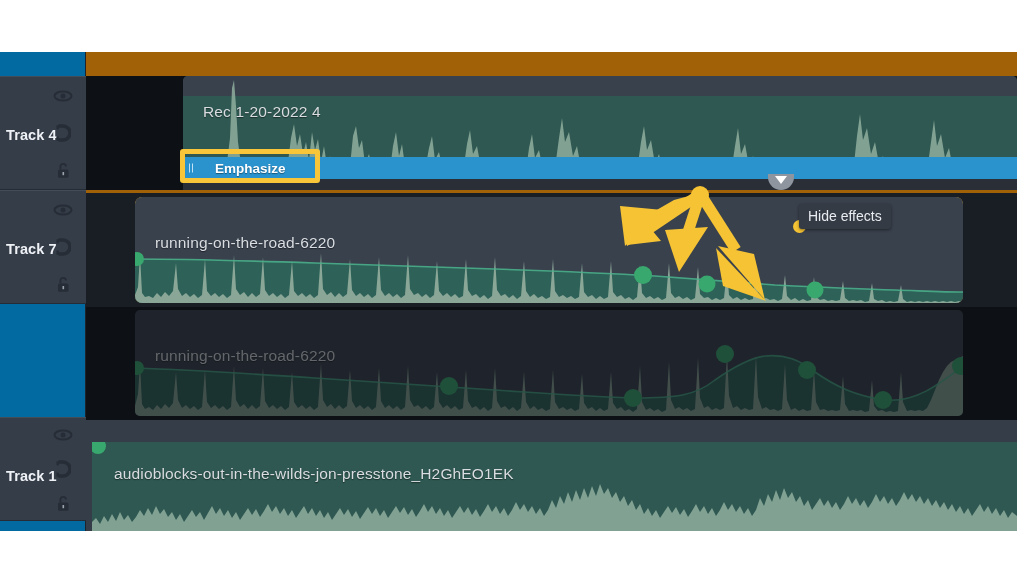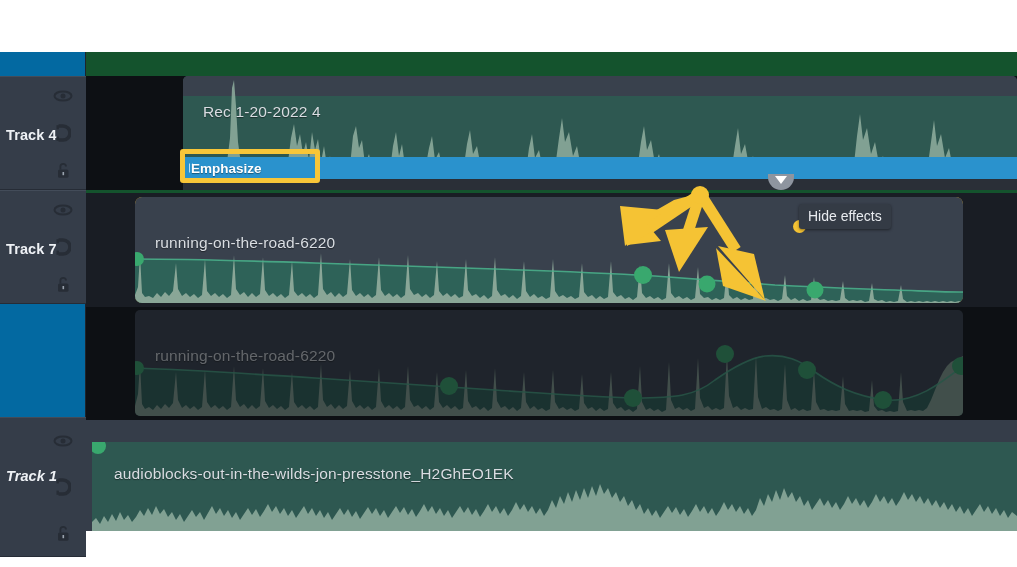--- a/index.html
+++ b/index.html
@@ -57,21 +57,21 @@
     align-items: center;
   }
   .ticon { width: 22px; height: 22px; display: flex; align-items: center; justify-content: center; }
   .ticon svg { display: block; }
 
   
   .clips {
     position: absolute;
     left: 86px; top: 0;
     width: 931px; height: 479px;
-    background: #14532d;
+    background: #a16207;
   }
   .lane {
     position: absolute;
     left: 0; width: 931px;
     background: #191d24;
   }
   .lane.lane-dark { background: #0d1014; }
   .lane.lane-grey { background: #353d49; }
 
   .clip {
@@ -115,21 +115,21 @@
   .fxbar-grip {
     position: absolute;
     left: 6px; top: 50%;
     transform: translateY(-50%);
     width: 4px; height: 9px;
     border-left: 1.5px solid #bfe2f5;
     border-right: 1.5px solid #bfe2f5;
   }
   .fxbar-label {
     position: absolute;
-    left: 8px; top: 50%;
+    left: 32px; top: 50%;
     transform: translateY(-50%);
     font-size: 13.5px;
     font-weight: bold;
     color: #ffffff;
     white-space: nowrap;
     text-shadow: 0 1px 1px rgba(0,0,0,.4);
   }
   .fx-highlight {
     position: absolute;
     z-index: 14;
@@ -284,21 +284,21 @@
             <svg width="15" height="17" viewBox="0 0 15 17">
               <rect x="2" y="7.4" width="10.5" height="8.4" rx="1.6" fill="#272d36"></rect>
               <path d="M4.4 7.4 V4.6 a2.8 2.8 0 0 1 5.6 0" fill="none" stroke="#272d36" stroke-width="1.8"></path>
               <rect x="6.5" y="10" width="1.6" height="3.2" fill="#9aa3ae"></rect>
             </svg>
           </div>
         </div>
       </div>
 
 
-      <div class="track-header" style="top:365px; height:140px;font-style:italic;">
+      <div class="track-header" style="top:365px; height:104px;">
         <div class="th-name" style="top:50px;">Track 1</div>
         <div class="th-icons">
           <div class="ticon">
             <svg width="20" height="14" viewBox="0 0 20 14">
               <ellipse cx="10" cy="7" rx="8.5" ry="4.6" fill="none" stroke="#272d36" stroke-width="2"></ellipse>
               <circle cx="10" cy="7" r="2.5" fill="#272d36"></circle>
             </svg>
           </div>
           <div class="ticon">
             <svg width="16" height="18" viewBox="0 0 16 18">

